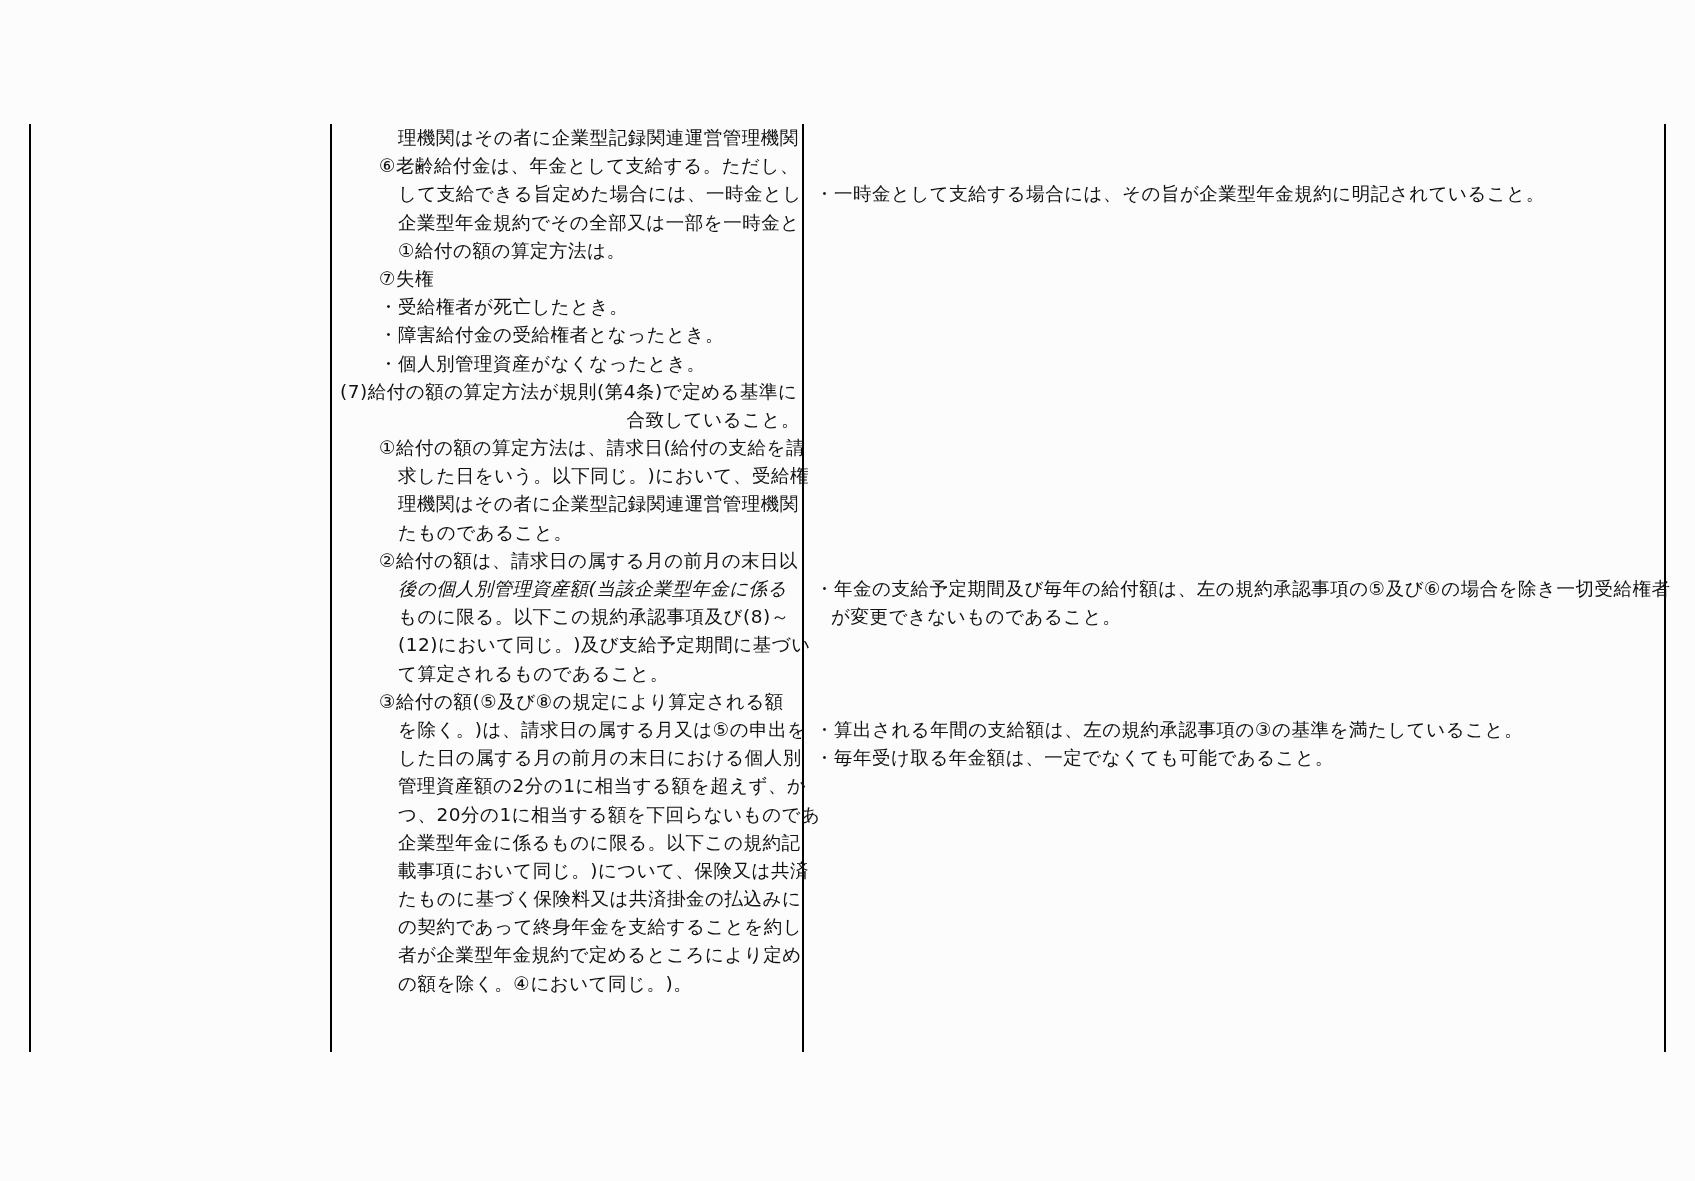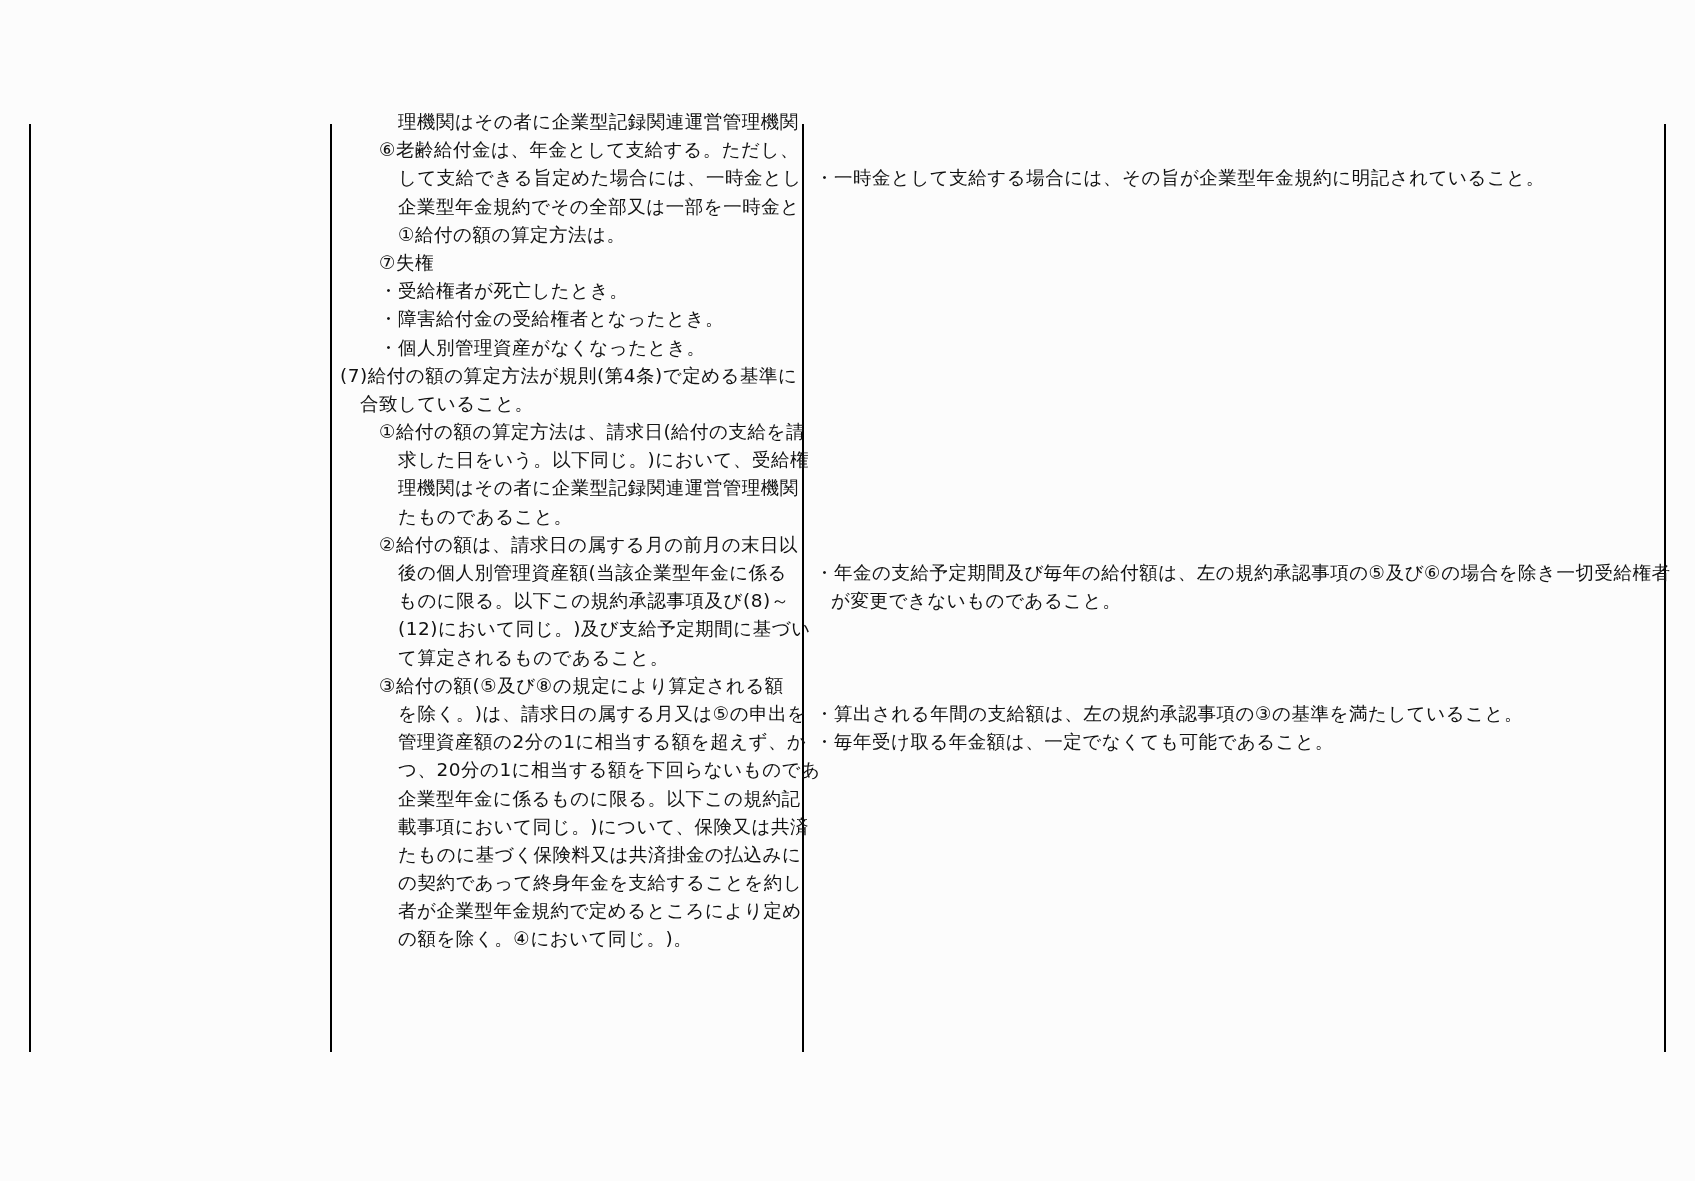--- a/index.html
+++ b/index.html
@@ -1,21 +1,21 @@
 <!DOCTYPE html>
 <html><head>
 <meta charset="utf-8">
 <style>
   html, body { margin:0; padding:0; }
   body {
     width:1695px; height:1181px; background:#fcfcfc; position:relative; overflow:hidden;
     font-family: "DejaVu Sans", "Liberation Sans", sans-serif; color:#111;
   }
   .vline { position:absolute; top:124px; height:928px; width:2px; background:#000; }
-  .col { position:absolute; top:108px; font-size:18.5px; line-height:28.2px; letter-spacing:0.5px; }
+  .col { position:absolute; top:124px; font-size:18.5px; line-height:28.2px; letter-spacing:0.5px; }
   .line { white-space:nowrap; height:28.2px; }
   #col-mid { left:340px; width:460px; }
   #col-right { left:815px; width:845px; }
 </style>
 </head>
 <body>
 
 <div class="vline" style="left:29px;"></div>
 <div class="vline" style="left:330px;"></div>
 <div class="vline" style="left:802px;"></div>
@@ -25,32 +25,33 @@
     <div class="line" style="padding-left: 58px;">理機関はその者に企業型記録関連運営管理機関</div>
     <div class="line" style="padding-left: 39px;">⑥老齢給付金は、年金として支給する。ただし、</div>
     <div class="line" style="padding-left: 58px;">して支給できる旨定めた場合には、一時金とし</div>
     <div class="line" style="padding-left: 58px;">企業型年金規約でその全部又は一部を一時金と</div>
     <div class="line" style="padding-left: 58px;">①給付の額の算定方法は。</div>
     <div class="line" style="padding-left: 39px;">⑦失権</div>
     <div class="line" style="padding-left: 39px;">・受給権者が死亡したとき。</div>
     <div class="line" style="padding-left: 39px;">・障害給付金の受給権者となったとき。</div>
     <div class="line" style="padding-left: 39px;">・個人別管理資産がなくなったとき。</div>
     <div class="line" style="padding-left: 0px;">(7)給付の額の算定方法が規則(第4条)で定める基準に</div>
-    <div class="line" style="padding-left: 20px;">合致していること。</div>
+    <div class="line" style="padding-left: 20px; text-align: right;">合致していること。</div>
     <div class="line" style="padding-left: 39px;">①給付の額の算定方法は、請求日(給付の支給を請</div>
     <div class="line" style="padding-left: 58px;">求した日をいう。以下同じ。)において、受給権</div>
     <div class="line" style="padding-left: 58px;">理機関はその者に企業型記録関連運営管理機関</div>
     <div class="line" style="padding-left: 58px;">たものであること。</div>
     <div class="line" style="padding-left: 39px;">②給付の額は、請求日の属する月の前月の末日以</div>
-    <div class="line" style="padding-left: 58px;">後の個人別管理資産額(当該企業型年金に係る</div>
+    <div class="line" style="padding-left: 58px; font-style: italic;">後の個人別管理資産額(当該企業型年金に係る</div>
     <div class="line" style="padding-left: 58px;">ものに限る。以下この規約承認事項及び(8)～</div>
     <div class="line" style="padding-left: 58px;">(12)において同じ。)及び支給予定期間に基づい</div>
     <div class="line" style="padding-left: 58px;">て算定されるものであること。</div>
     <div class="line" style="padding-left: 39px;">③給付の額(⑤及び⑧の規定により算定される額</div>
     <div class="line" style="padding-left: 58px;">を除く。)は、請求日の属する月又は⑤の申出を</div>
+    <div class="line" style="padding-left: 58px;">した日の属する月の前月の末日における個人別</div>
     <div class="line" style="padding-left: 58px;">管理資産額の2分の1に相当する額を超えず、か</div>
     <div class="line" style="padding-left: 58px;">つ、20分の1に相当する額を下回らないものであ</div>
     <div class="line" style="padding-left: 58px;">企業型年金に係るものに限る。以下この規約記</div>
     <div class="line" style="padding-left: 58px;">載事項において同じ。)について、保険又は共済</div>
     <div class="line" style="padding-left: 58px;">たものに基づく保険料又は共済掛金の払込みに</div>
     <div class="line" style="padding-left: 58px;">の契約であって終身年金を支給することを約し</div>
     <div class="line" style="padding-left: 58px;">者が企業型年金規約で定めるところにより定め</div>
     <div class="line" style="padding-left: 58px;">の額を除く。④において同じ。)。</div>
   </div>
 <div id="col-right" class="col">

